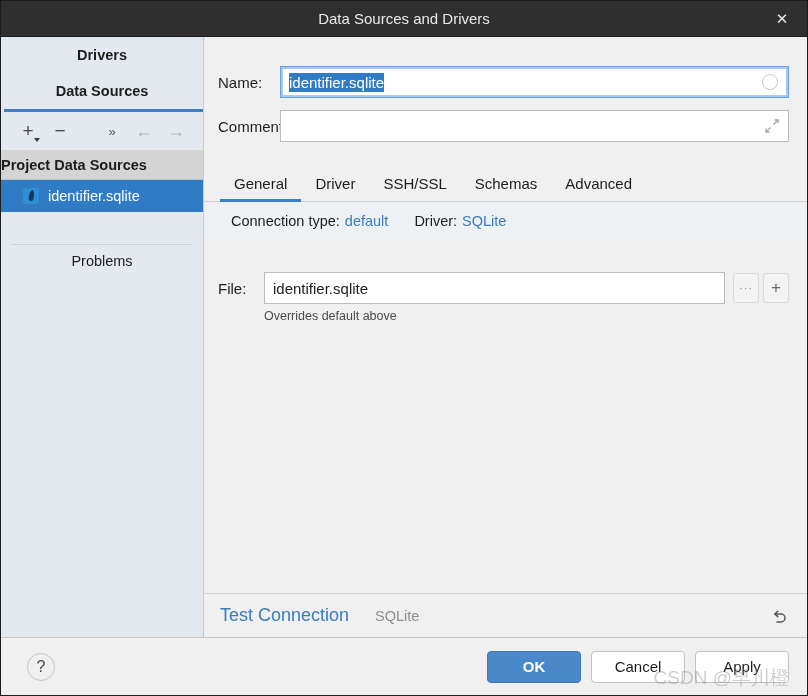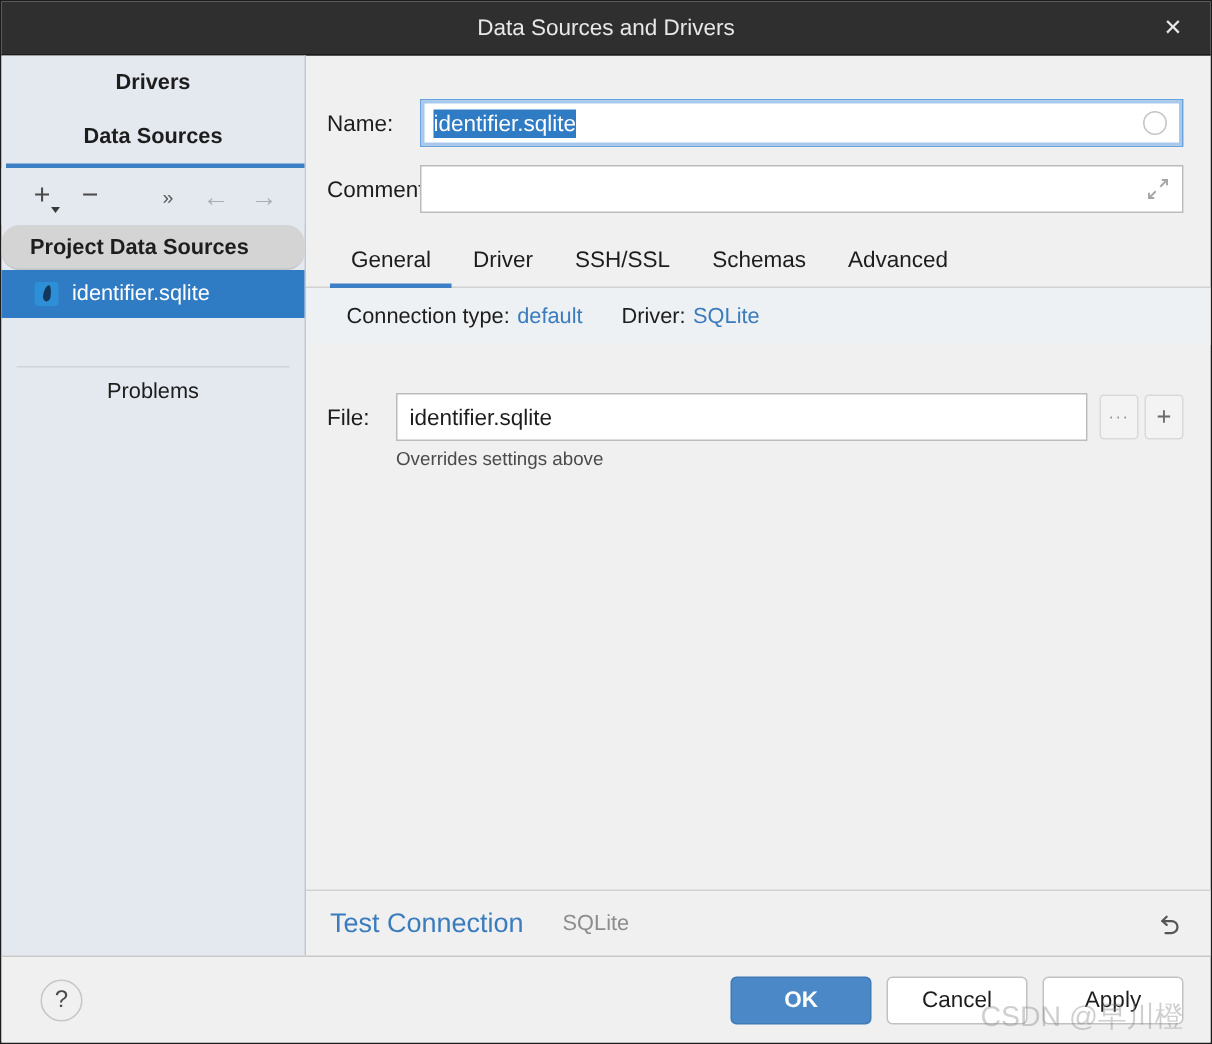--- a/index.html
+++ b/index.html
@@ -104,26 +104,25 @@
     right: 3px; bottom: 3px;
     width: 0; height: 0;
     border-left: 3.5px solid transparent;
     border-right: 3.5px solid transparent;
     border-top: 4px solid #3a3a3a;
   }
   #project-header {
     height: 30px;
     line-height: 30px;
     background: #d4d4d4;
-    padding-left: 19px;
+    padding-left: 0;
     font-size: 14.5px;
     font-weight: bold;
     color: #1d1d1d;
     border-bottom: 1px solid #c0c4c8;
-    border-radius: 12px;
   }
   #ds-item {
     height: 32px;
     background: #2f7bc4;
     display: flex;
     align-items: center;
     padding-left: 22px;
     gap: 9px;
     cursor: pointer;
   }
@@ -428,21 +427,21 @@
             <svg width="16" height="16" viewBox="0 0 16 16" fill="none" stroke="#a6a6a6" stroke-width="1.3">
               <path d="M9.5 6.5 L14 2"></path>
                 <path d="M10.5 2 H14 V5.5"></path>
               <path d="M6.5 9.5 L2 14"></path>
                 <path d="M5.5 14 H2 V10.5"></path>
             </svg>
           </span>
         </div>
       </div>
 
-      <div id="tabs" style="margin-top:16px">
+      <div id="tabs" style="margin-top:26px">
         <div class="tab active">General</div>
         <div class="tab">Driver</div>
         <div class="tab">SSH/SSL</div>
         <div class="tab">Schemas</div>
         <div class="tab">Advanced</div>
       </div>
 
       <div id="conn-row">
         <span>Connection type:</span>
         <span class="link">default</span>
@@ -456,21 +455,21 @@
         <div class="field-row" style="margin-top:16px">
           <div class="field-label" style="width:46px">File:</div>
           <div class="tb-input" style="margin-right:8px">
             <span>identifier.sqlite</span>
           </div>
           <div class="sq-btn dots">···</div>
           <div class="sq-btn" style="margin-left:4px">+</div>
         </div>
 
 
-        <div id="hint">Overrides settings above</div>
+        <div id="hint">Overrides default above</div>
       </div>
 
       <div id="test-bar">
         <span id="test-conn">Test Connection</span>
         <span id="driver-name">SQLite</span>
         <span id="reset-btn">
           <svg width="18" height="18" viewBox="0 0 18 18" fill="none" stroke="#555" stroke-width="1.5" stroke-linecap="round" stroke-linejoin="round">
             <path d="M4 7 H10 A4 4 0 0 1 10 15 H6"></path>
             <path d="M6.8 4.2 L3.8 7 L6.8 9.6"></path>
           </svg>

